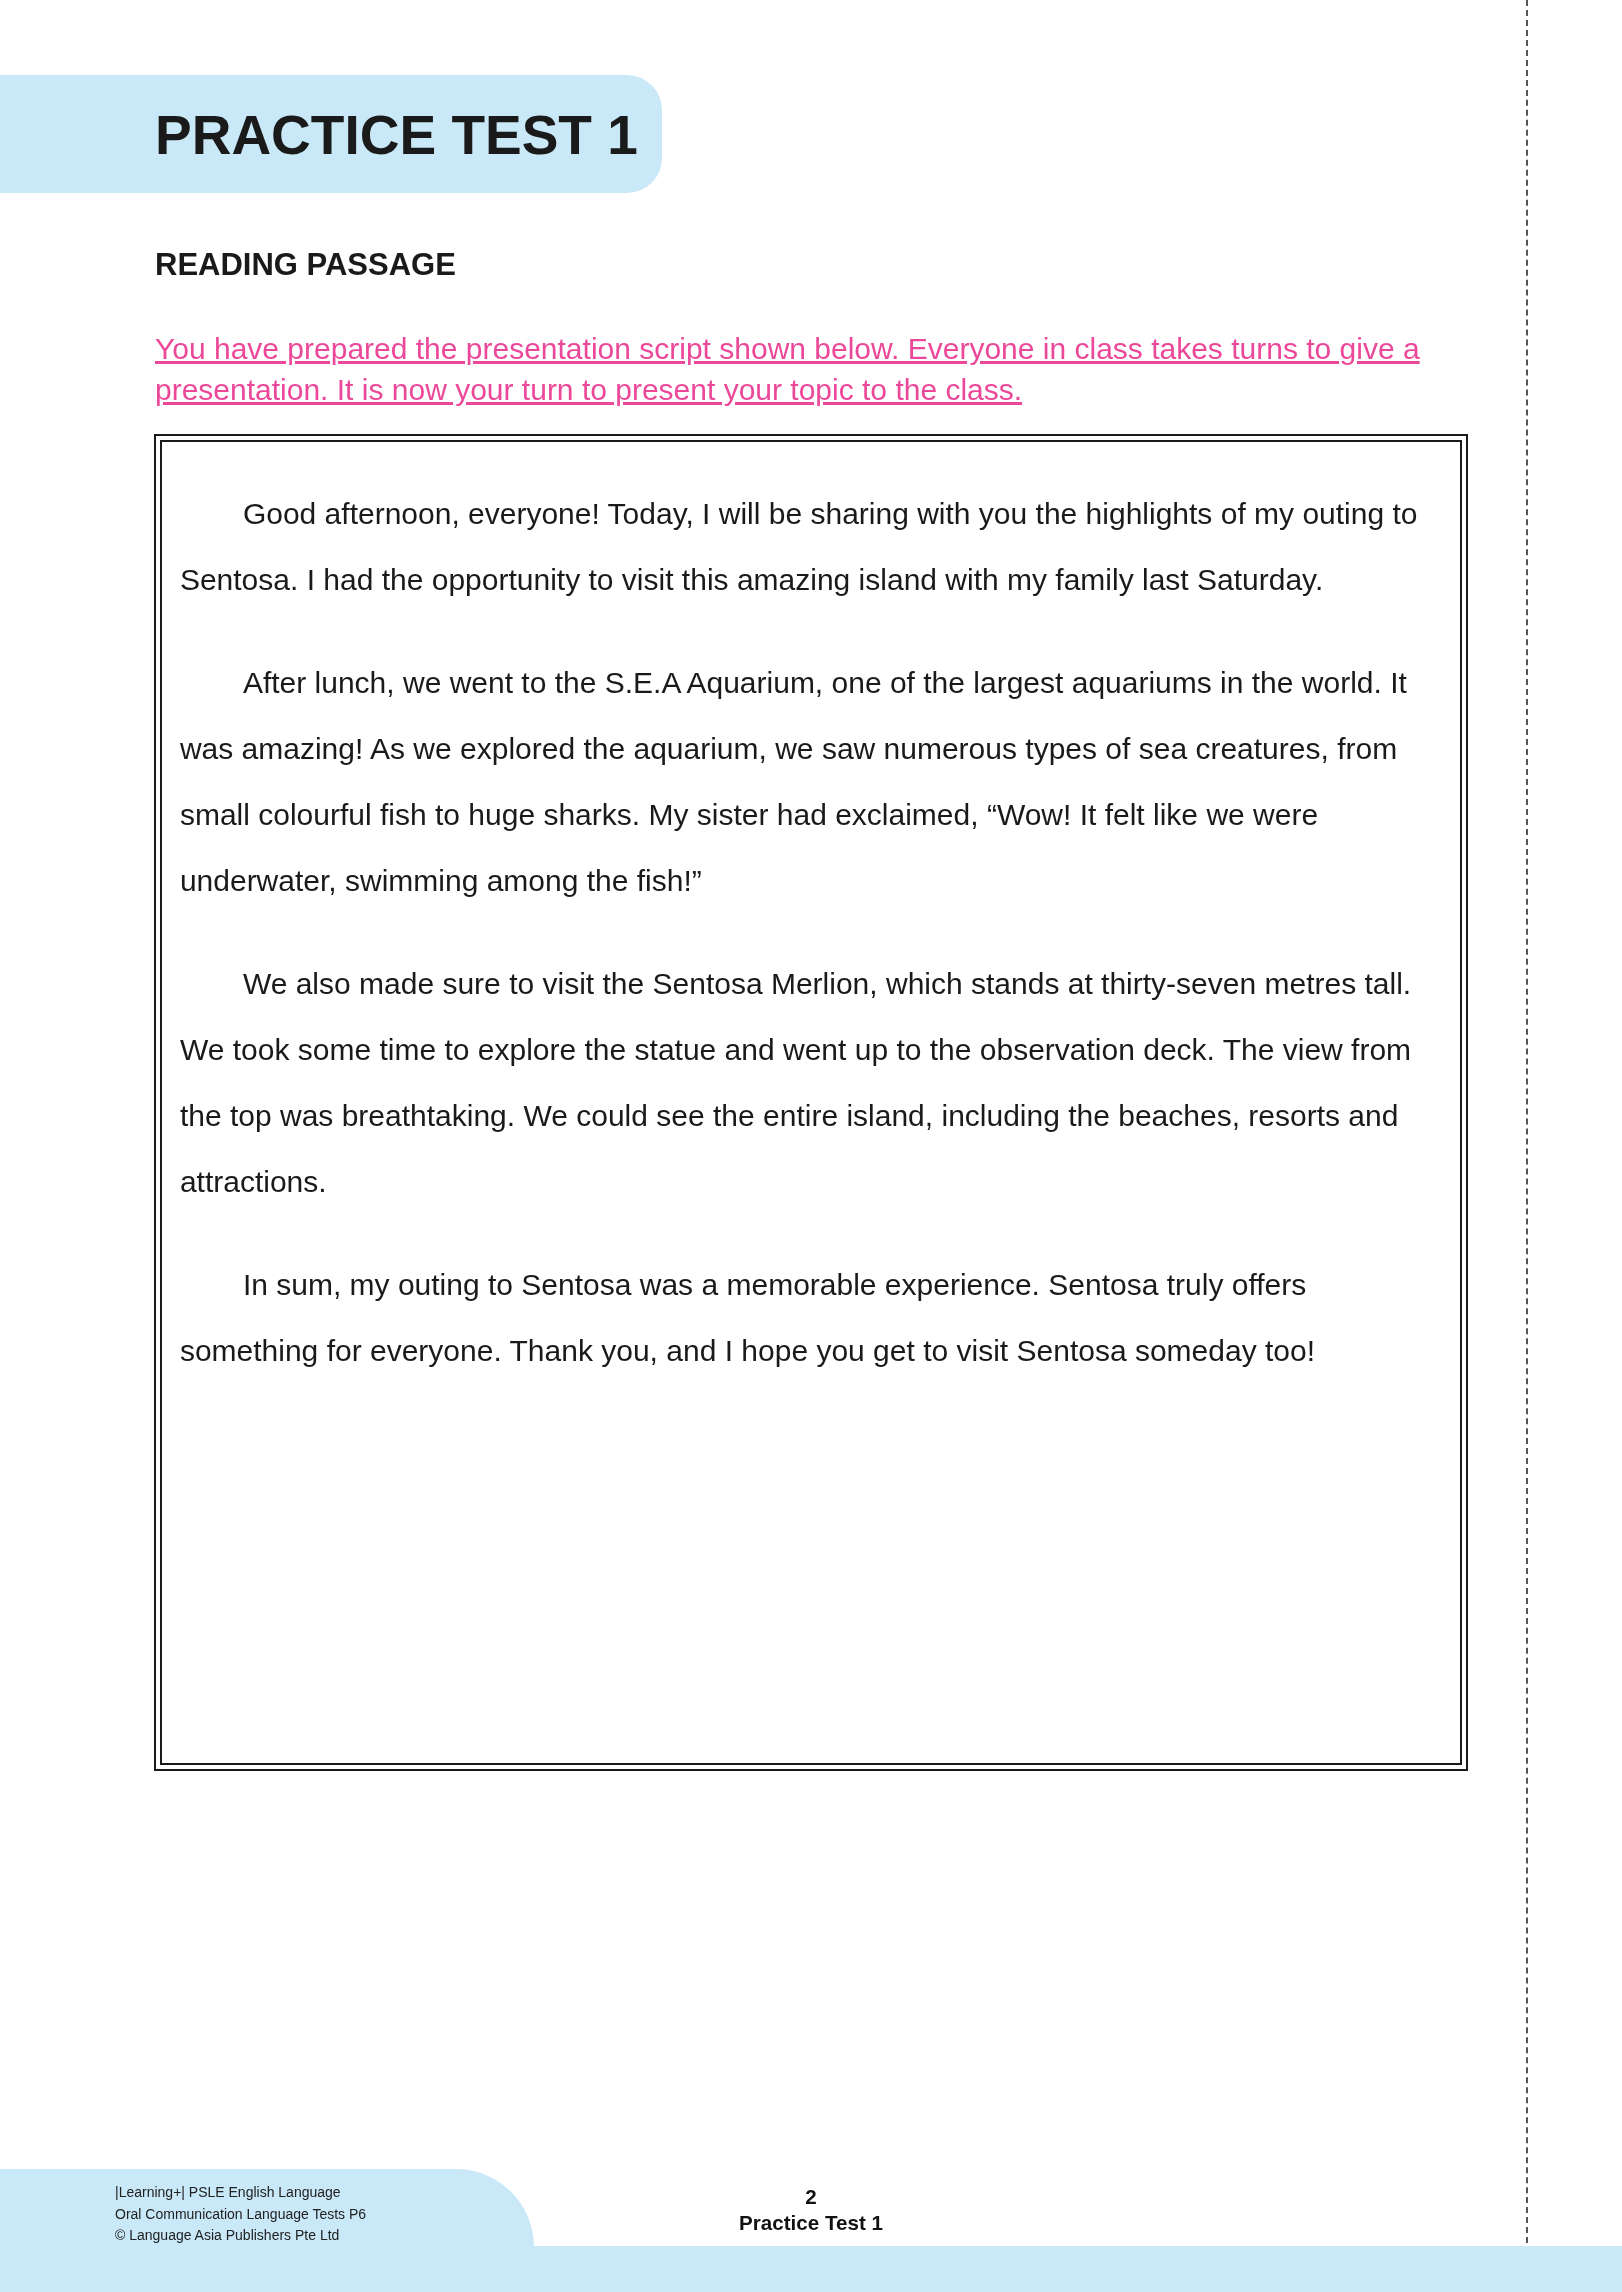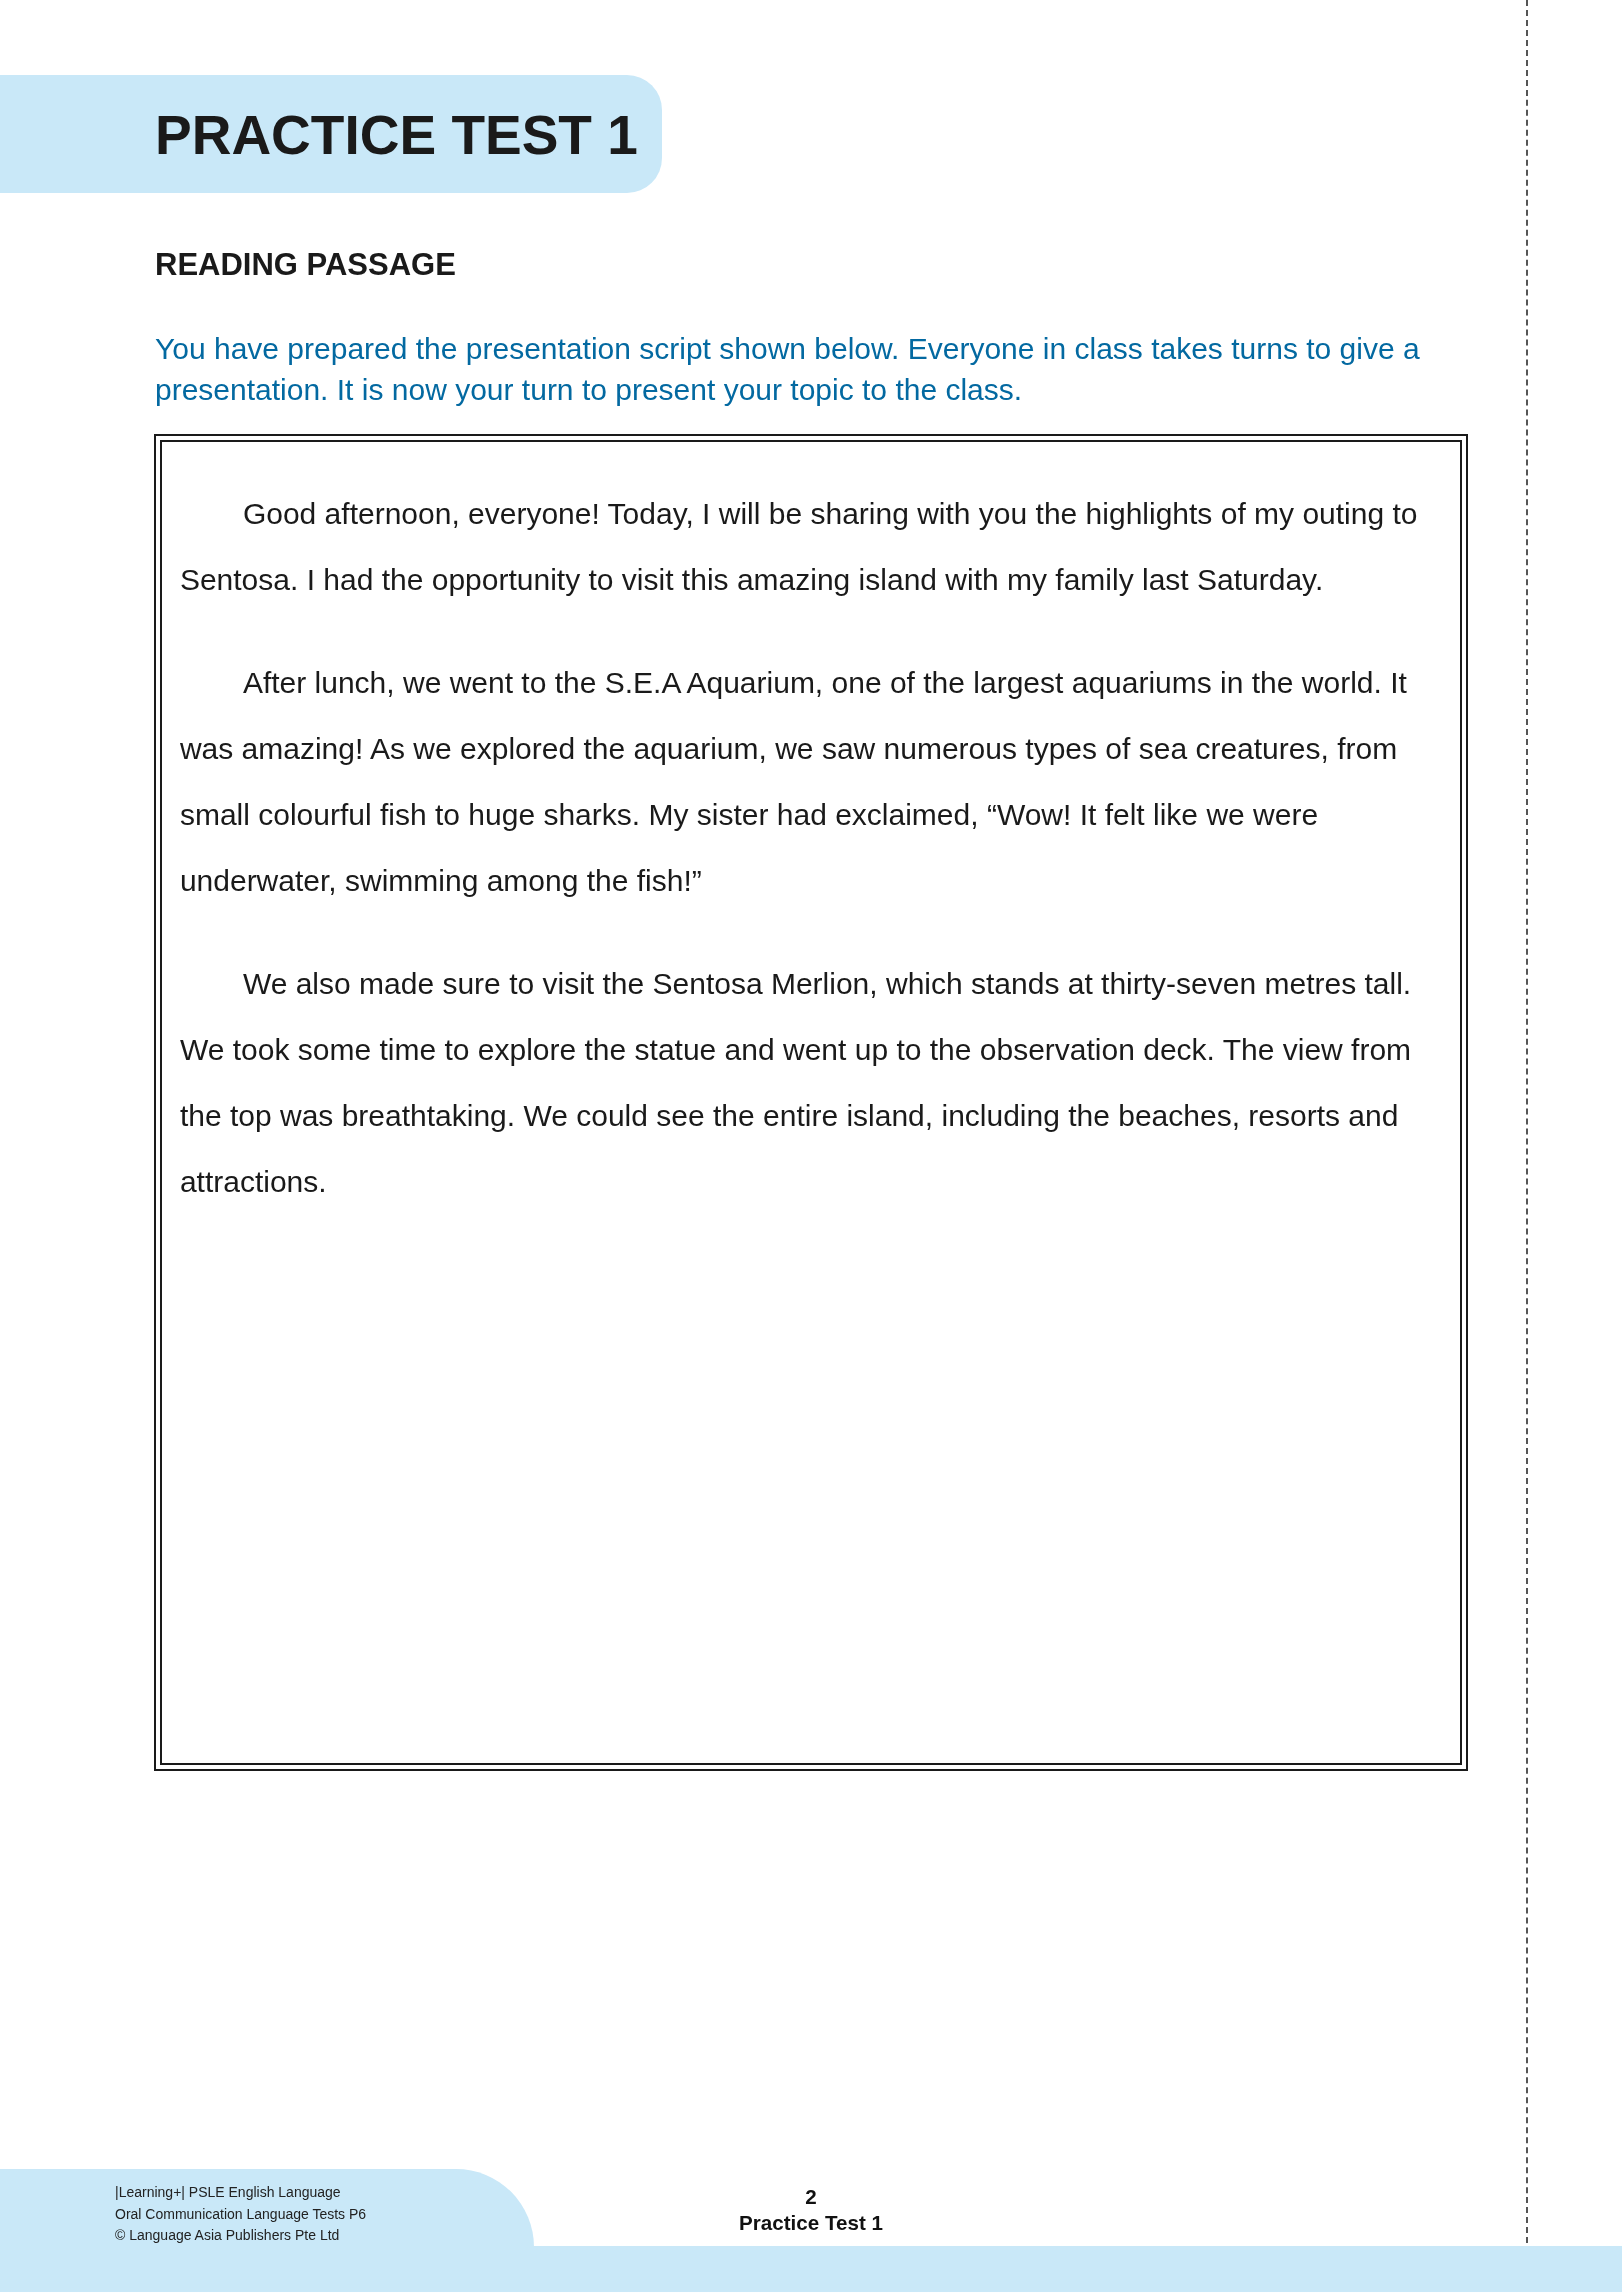--- a/index.html
+++ b/index.html
@@ -42,21 +42,22 @@
       color: #1a1a1a;
       white-space: nowrap;
     }
     .intro {
       position: absolute;
       left: 155px;
       top: 328px;
       width: 1313px;
       font-size: 30px;
       line-height: 41px;
-      color: #0369a1;
+      color: #ec4899;
+      text-decoration: underline;
     }
     .passage-box {
       position: absolute;
       left: 154px;
       top: 434px;
       width: 1314px;
       height: 1337px;
       box-sizing: border-box;
       border: 2.9px solid #1a1a1a;
       padding: 3.9px;
@@ -128,20 +129,21 @@
 <div class="title-text">PRACTICE TEST 1</div>
 
 <div class="section-heading">READING PASSAGE</div>
 <div class="intro">You have prepared the presentation script shown below. Everyone in class takes turns to give a presentation. It is now your turn to present your topic to the class.</div>
 
 <div class="passage-box">
   <div class="passage-inner">
     <p class="para">Good afternoon, everyone! Today, I will be sharing with you the highlights of my outing to Sentosa. I had the opportunity to visit this amazing island with my family last Saturday.</p>
     <p class="para">After lunch, we went to the S.E.A Aquarium, one of the largest aquariums in the world. It was amazing! As we explored the aquarium, we saw numerous types of sea creatures, from small colourful fish to huge sharks. My sister had exclaimed, “Wow! It felt like we were underwater, swimming among the fish!”</p>
     <p class="para">We also made sure to visit the Sentosa Merlion, which stands at thirty-seven metres tall.  We took some time to explore the statue and went up to the observation deck. The view from the top was breathtaking. We could see the entire island, including the beaches, resorts and attractions.</p>
+    <p class="para">In sum, my outing to Sentosa was a memorable experience. Sentosa truly offers something for everyone. Thank you, and I hope you get to visit Sentosa someday too!</p>
   </div>
 </div>
 
 <div class="cut-line"></div>
 
 <div class="footer-band"></div>
 <div class="footer-tab"></div>
 <div class="footer-credit">
   <div>|Learning+| PSLE English Language</div>
   <div>Oral Communication Language Tests P6</div>

